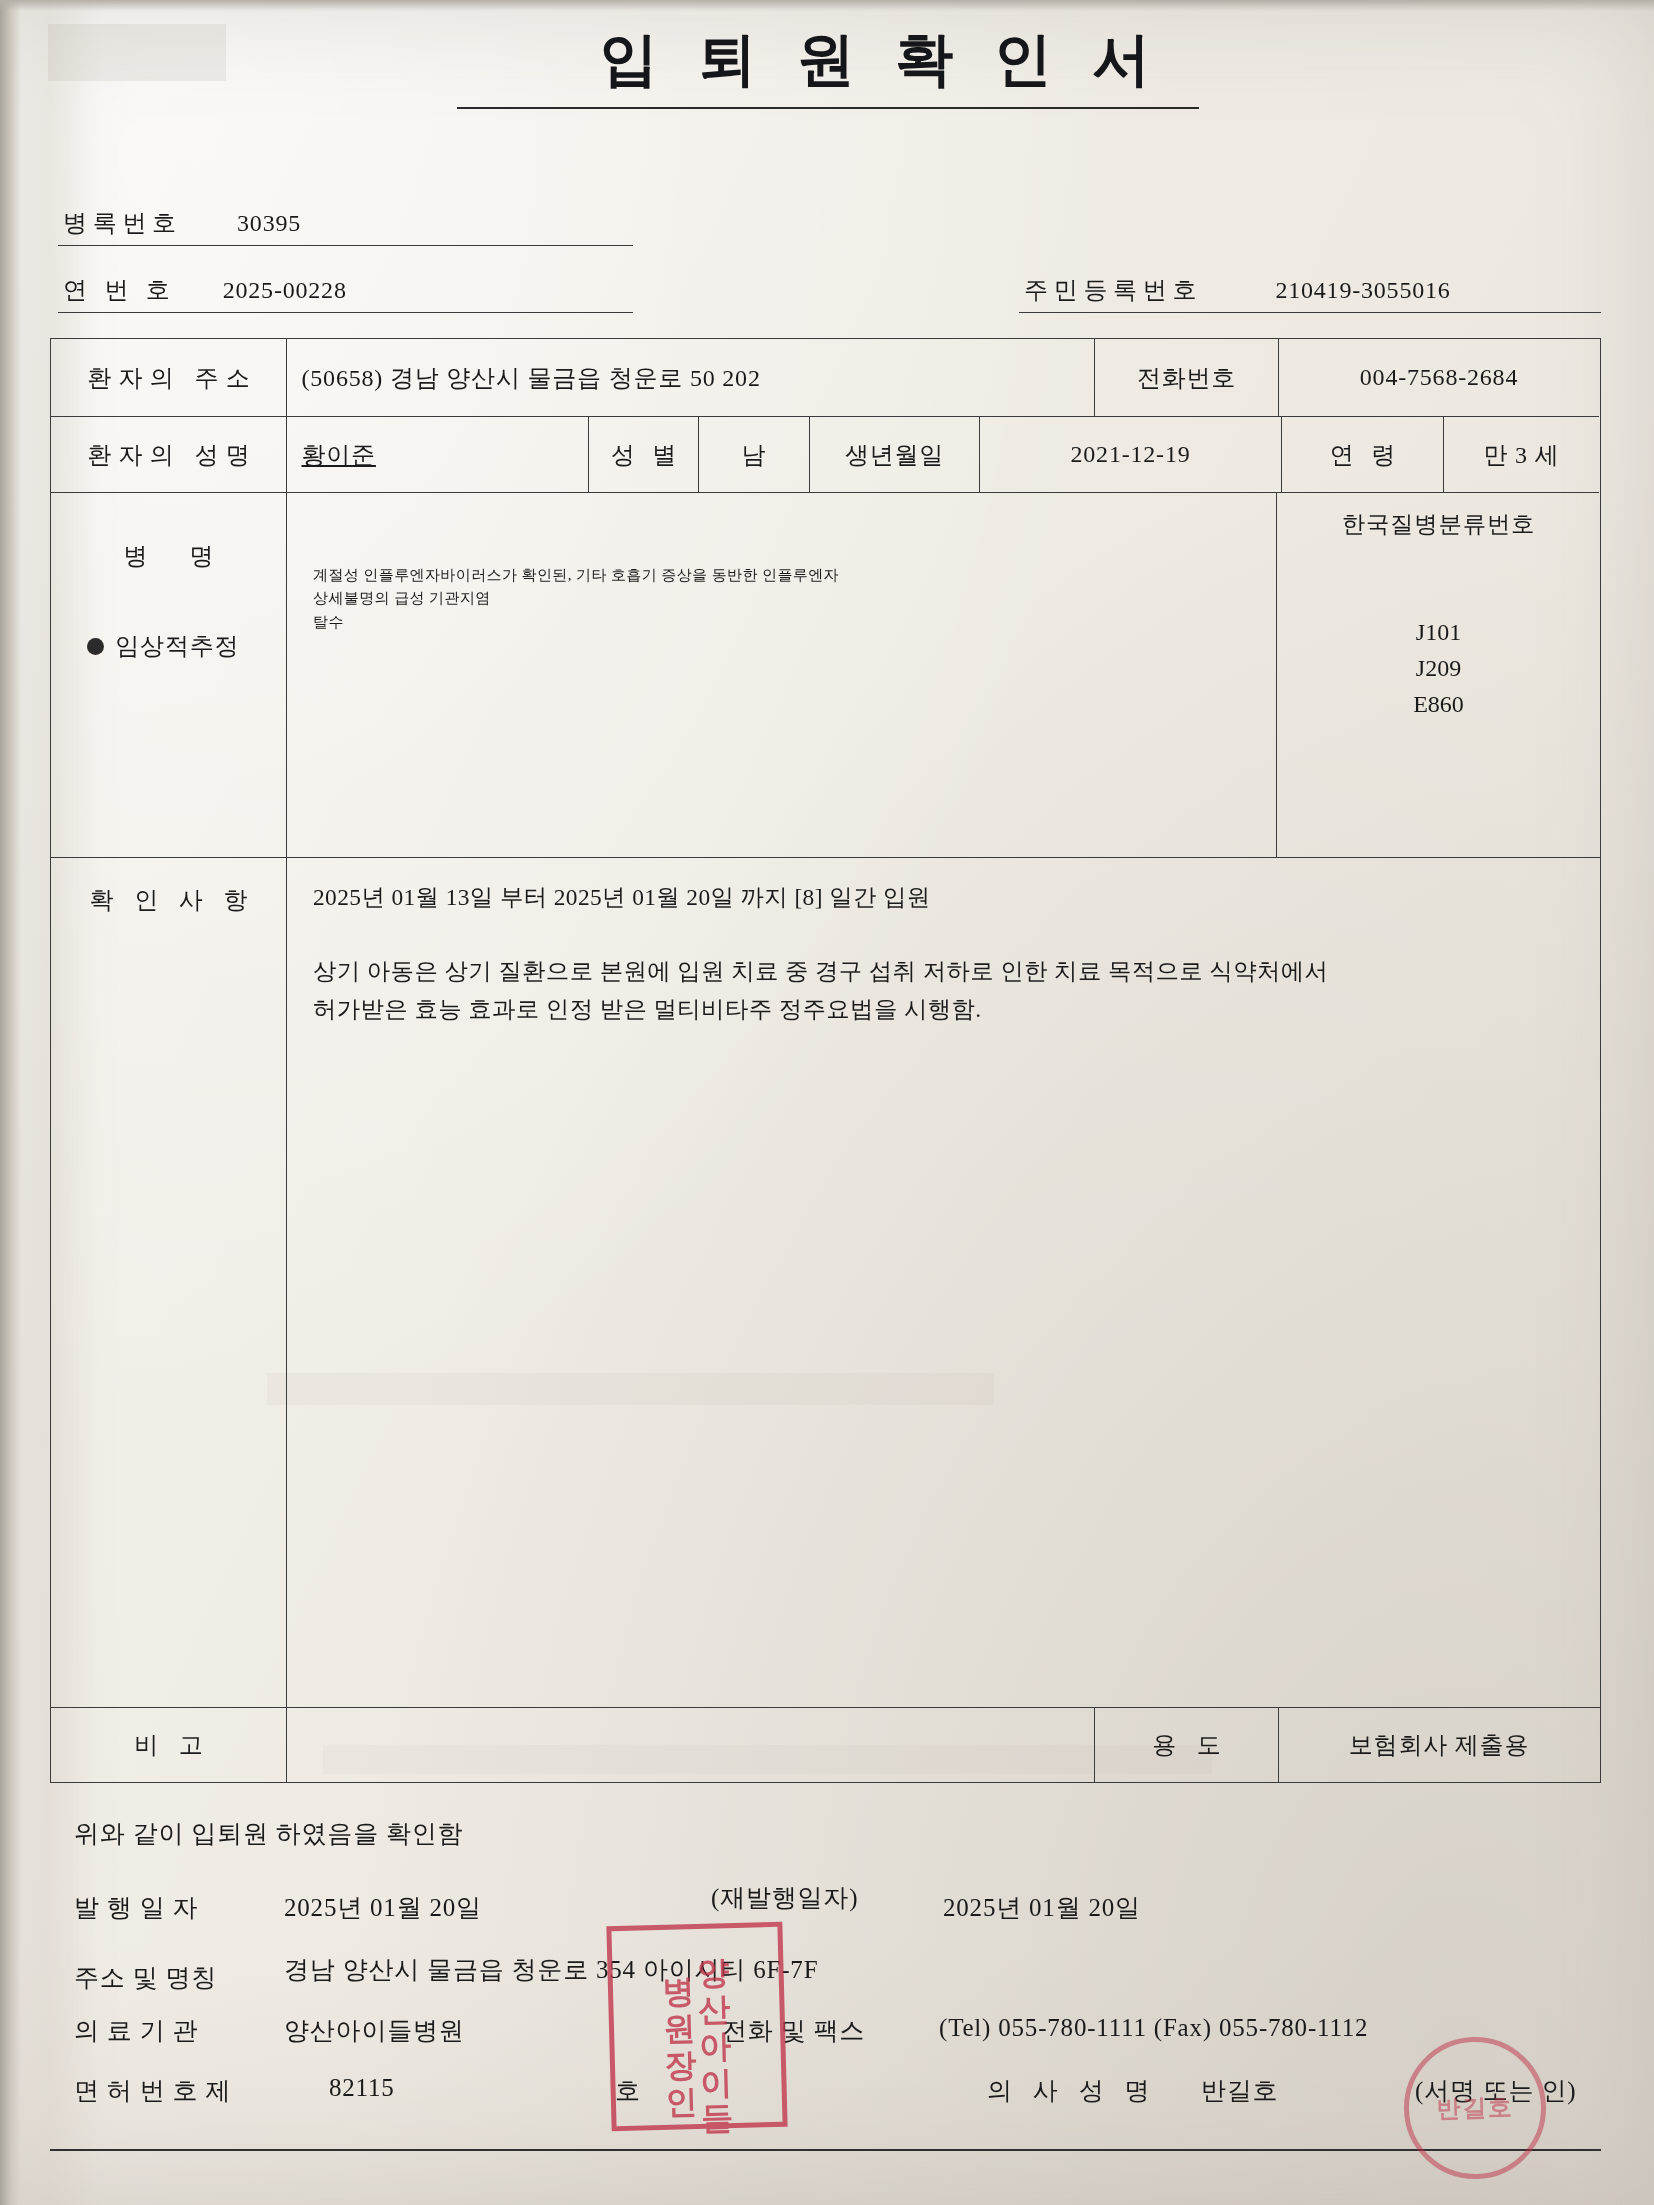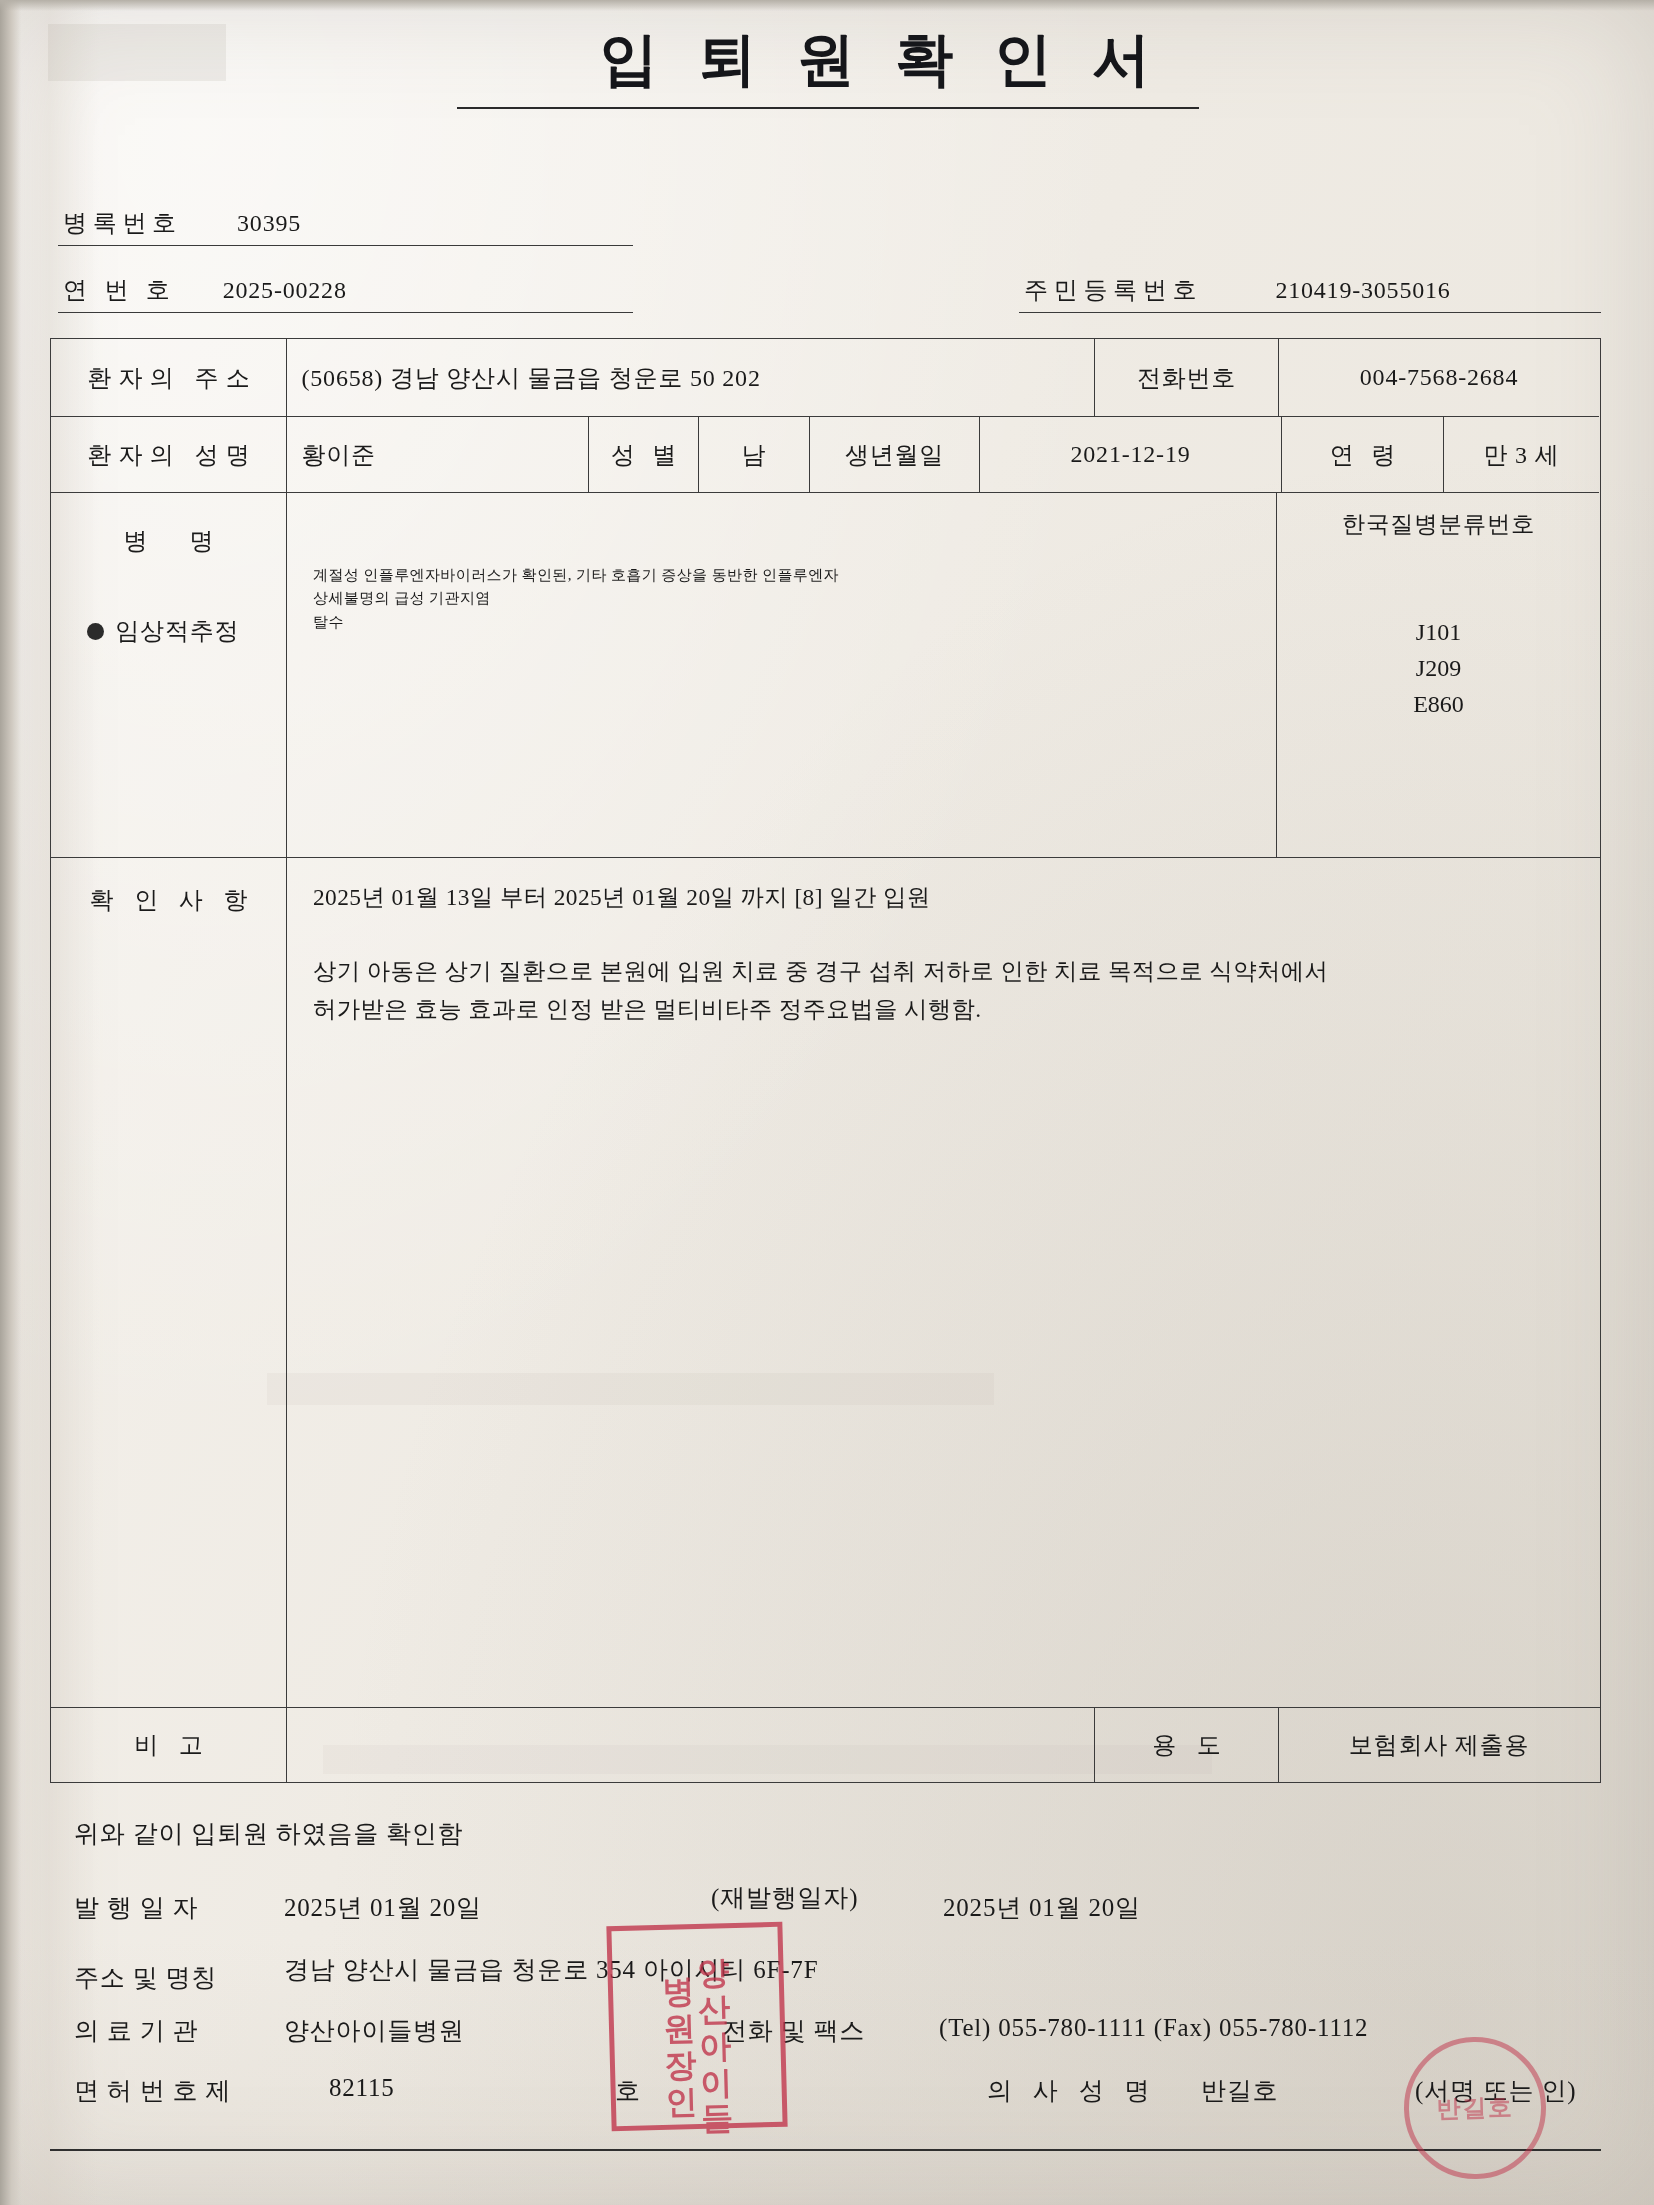--- a/index.html
+++ b/index.html
@@ -123,21 +123,21 @@
     border-right: 1.6px solid #3b3b3b;
     border-bottom: 1.6px solid #3b3b3b;
     padding: 18px 0 0 0;
     position: relative;
   }
   .diag-left .dl-title {
     text-align: center;
     font-size: 24px;
     letter-spacing: 18px;
     text-indent: 18px;
-    margin-top: 14px;
+    margin-top: 29px;
   }
   .diag-left .dl-sub {
     margin-top: 58px;
     padding-left: 36px;
     font-size: 24px;
     letter-spacing: 0.8px;
     display: flex;
     align-items: center;
     gap: 11.3px;
   }
@@ -291,21 +291,21 @@
 
     <div class="row">
       <div class="cell lblcell" style="width:236px;height:78px;">환자의 주소</div>
       <div class="cell" style="width:808px;height:78px;">(50658) 경남 양산시 물금읍 청운로 50 202</div>
       <div class="cell center" style="width:184px;height:78px;">전화번호</div>
       <div class="cell last center" style="width:320px;height:78px;">004-7568-2684</div>
     </div>
 
     <div class="row">
       <div class="cell lblcell" style="width:236px;height:76px;">환자의 성명</div>
-      <div class="cell" style="width:302px;height:76px;">황이준</div>
+      <div class="cell" style="width:302px;height:76px;text-decoration:underline;">황이준</div>
       <div class="cell center" style="width:110px;height:76px;letter-spacing:5.7px;text-indent:5.7px;">성 별</div>
       <div class="cell center" style="width:111px;height:76px;">남</div>
       <div class="cell center" style="width:170px;height:76px;">생년월일</div>
       <div class="cell center" style="width:302px;height:76px;">2021-12-19</div>
       <div class="cell center" style="width:162px;height:76px;letter-spacing:5.7px;text-indent:5.7px;">연 령</div>
       <div class="cell last center" style="width:155px;height:76px;">만 3 세</div>
     </div>
 
     <div class="row">
       <div class="diag-left" style="height:365px;">

